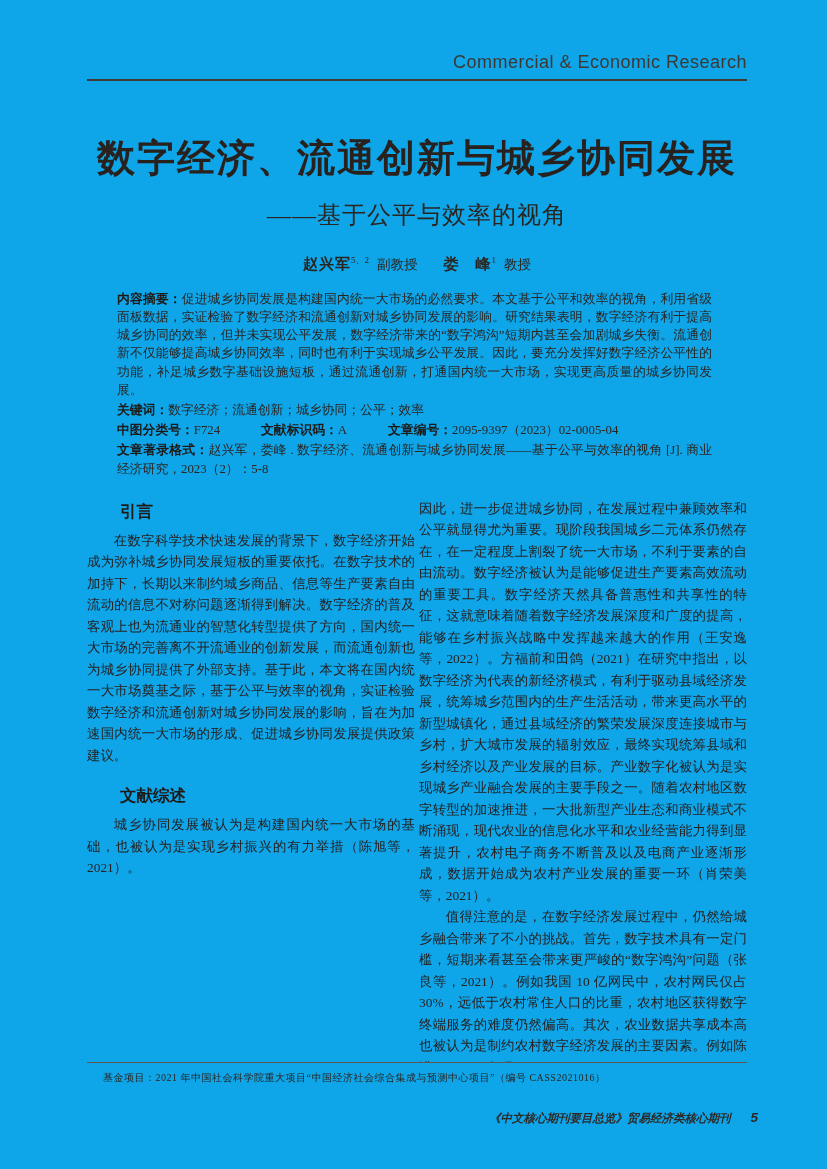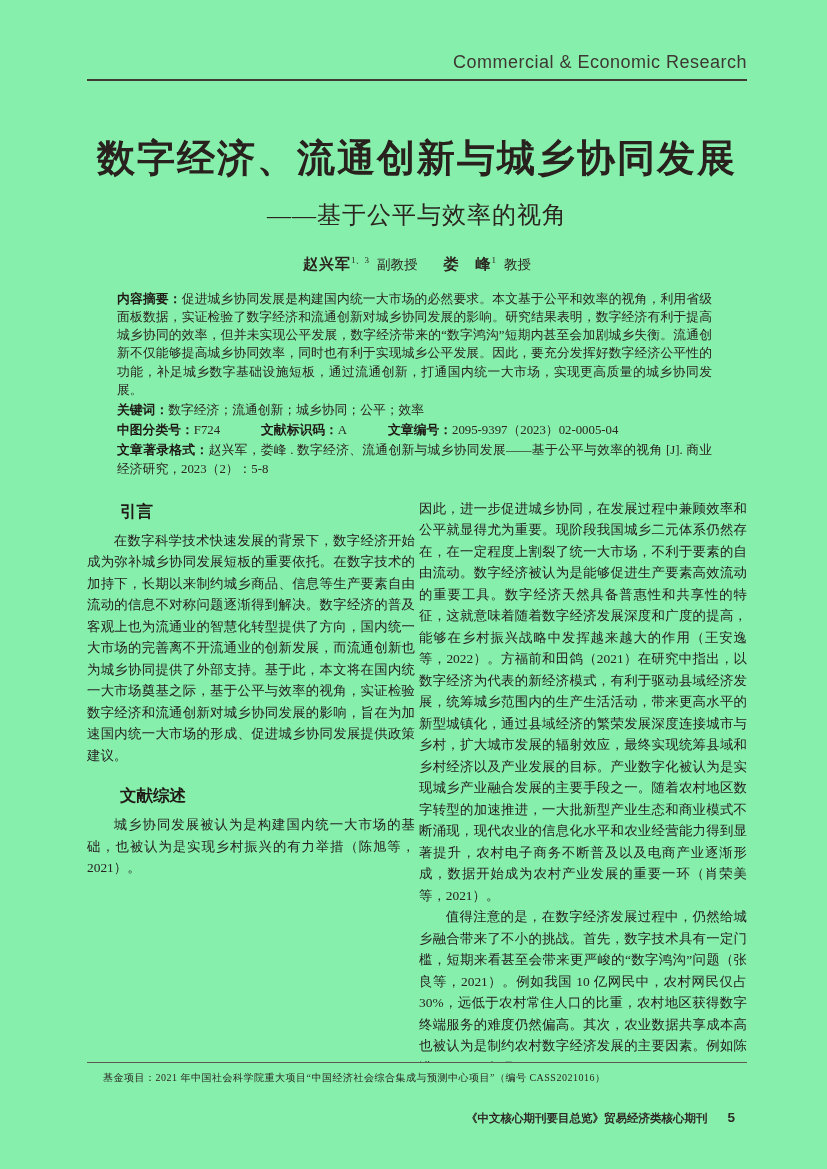--- a/index.html
+++ b/index.html
@@ -1,21 +1,21 @@
 <!DOCTYPE html>
 <html><head>
 <meta charset="utf-8">
 <style>
   html, body { margin: 0; padding: 0; background: #ffffff; }
   .page {
     position: relative;
     width: 827px;
     height: 1169px;
     margin: 0 auto;
-    background: #86efac;
+    background: #0ea5e9;
     overflow: hidden;
     font-family: "Liberation Serif", "DejaVu Serif", serif;
     color: #28231f;
   }
   .content { padding: 0 80px 0 87px; }
 
   
   .header { padding-top: 52px; text-align: right; }
   .journal-en {
     font-family: "Liberation Sans", "DejaVu Sans", sans-serif;
@@ -110,46 +110,47 @@
     left: 87px; right: 88px; top: 1071px;
     padding-left: 16px;
     font-size: 10px;
     letter-spacing: 0.5px;
     color: #2b2520;
   }
 
   
   .footer {
     position: absolute;
-    right: 92px; top: 1110px;
+    right: 69px; top: 1110px;
     font-family: "Liberation Sans", "DejaVu Sans", sans-serif;
     font-weight: 700;
     font-size: 11.5px;
     color: #2e2925;
     text-align: right;
+    font-style: italic;
   }
   .page-number { margin-left: 20px; font-size: 13.5px; }
 </style>
 </head>
 <body>
 
 <div class="page">
   <div class="content">
 
     <div class="header">
       <div class="journal-en">Commercial &amp; Economic Research</div>
       <div class="header-rule"></div>
     </div>
 
     <div class="title-block">
       <h1 class="article-title">数字经济、流通创新与城乡协同发展</h1>
       <div class="article-subtitle">——基于公平与效率的视角</div>
 
       <div class="authors">
-        <span class="author"><span class="author-name">赵兴军</span><sup class="author-sup">1、3</sup><span class="author-job">副教授</span></span><span class="author"><span class="author-name">娄　峰</span><sup class="author-sup">1</sup><span class="author-job">教授</span></span>
+        <span class="author"><span class="author-name">赵兴军</span><sup class="author-sup">5、2</sup><span class="author-job">副教授</span></span><span class="author"><span class="author-name">娄　峰</span><sup class="author-sup">1</sup><span class="author-job">教授</span></span>
       </div>
     </div>
 
     <div class="meta-block">
       <p><span class="meta-label">内容摘要：</span><span>促进城乡协同发展是构建国内统一大市场的必然要求。本文基于公平和效率的视角，利用省级面板数据，实证检验了数字经济和流通创新对城乡协同发展的影响。研究结果表明，数字经济有利于提高城乡协同的效率，但并未实现公平发展，数字经济带来的“数字鸿沟”短期内甚至会加剧城乡失衡。流通创新不仅能够提高城乡协同效率，同时也有利于实现城乡公平发展。因此，要充分发挥好数字经济公平性的功能，补足城乡数字基础设施短板，通过流通创新，打通国内统一大市场，实现更高质量的城乡协同发展。</span></p>
       <p><span class="meta-label">关键词：</span><span>数字经济；流通创新；城乡协同；公平；效率</span></p>
       <p><span class="meta-label">中图分类号：</span><span class="meta-gap">F724</span><span class="meta-label">文献标识码：</span><span class="meta-gap">A</span><span class="meta-label">文章编号：</span><span>2095-9397（2023）02-0005-04</span></p>
       <p><span class="meta-label">文章著录格式：</span><span>赵兴军，娄峰 . 数字经济、流通创新与城乡协同发展——基于公平与效率的视角 [J]. 商业经济研究，2023（2）：5-8</span></p>
     </div>
 

